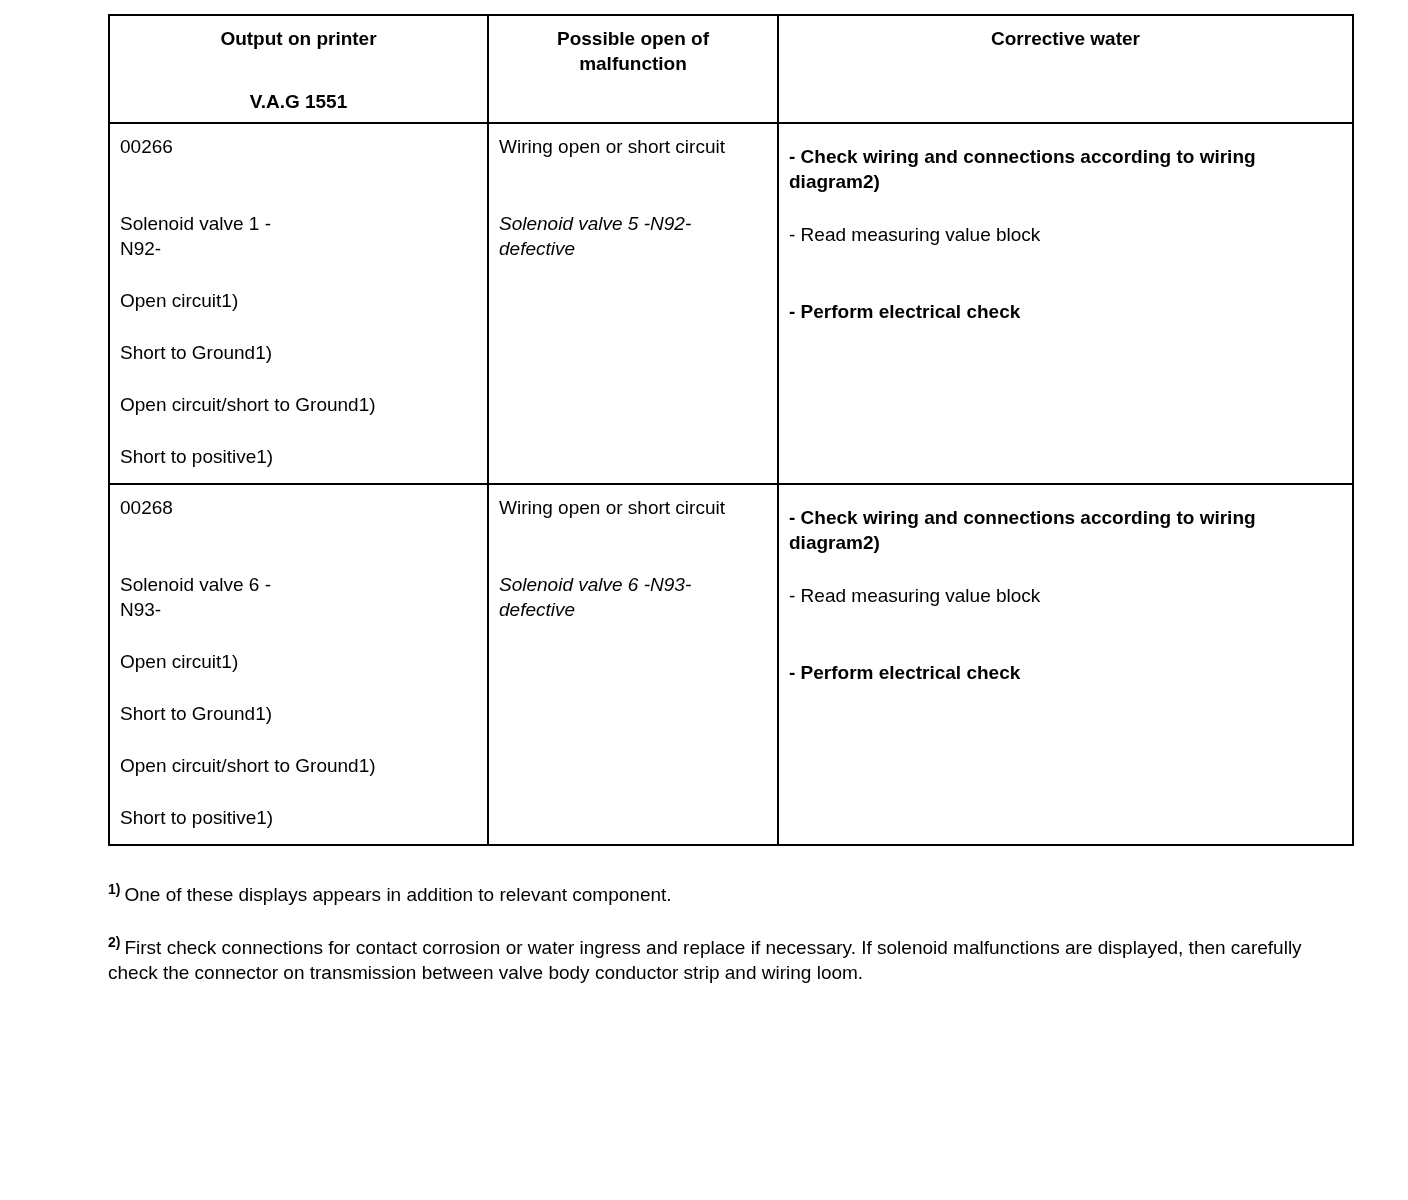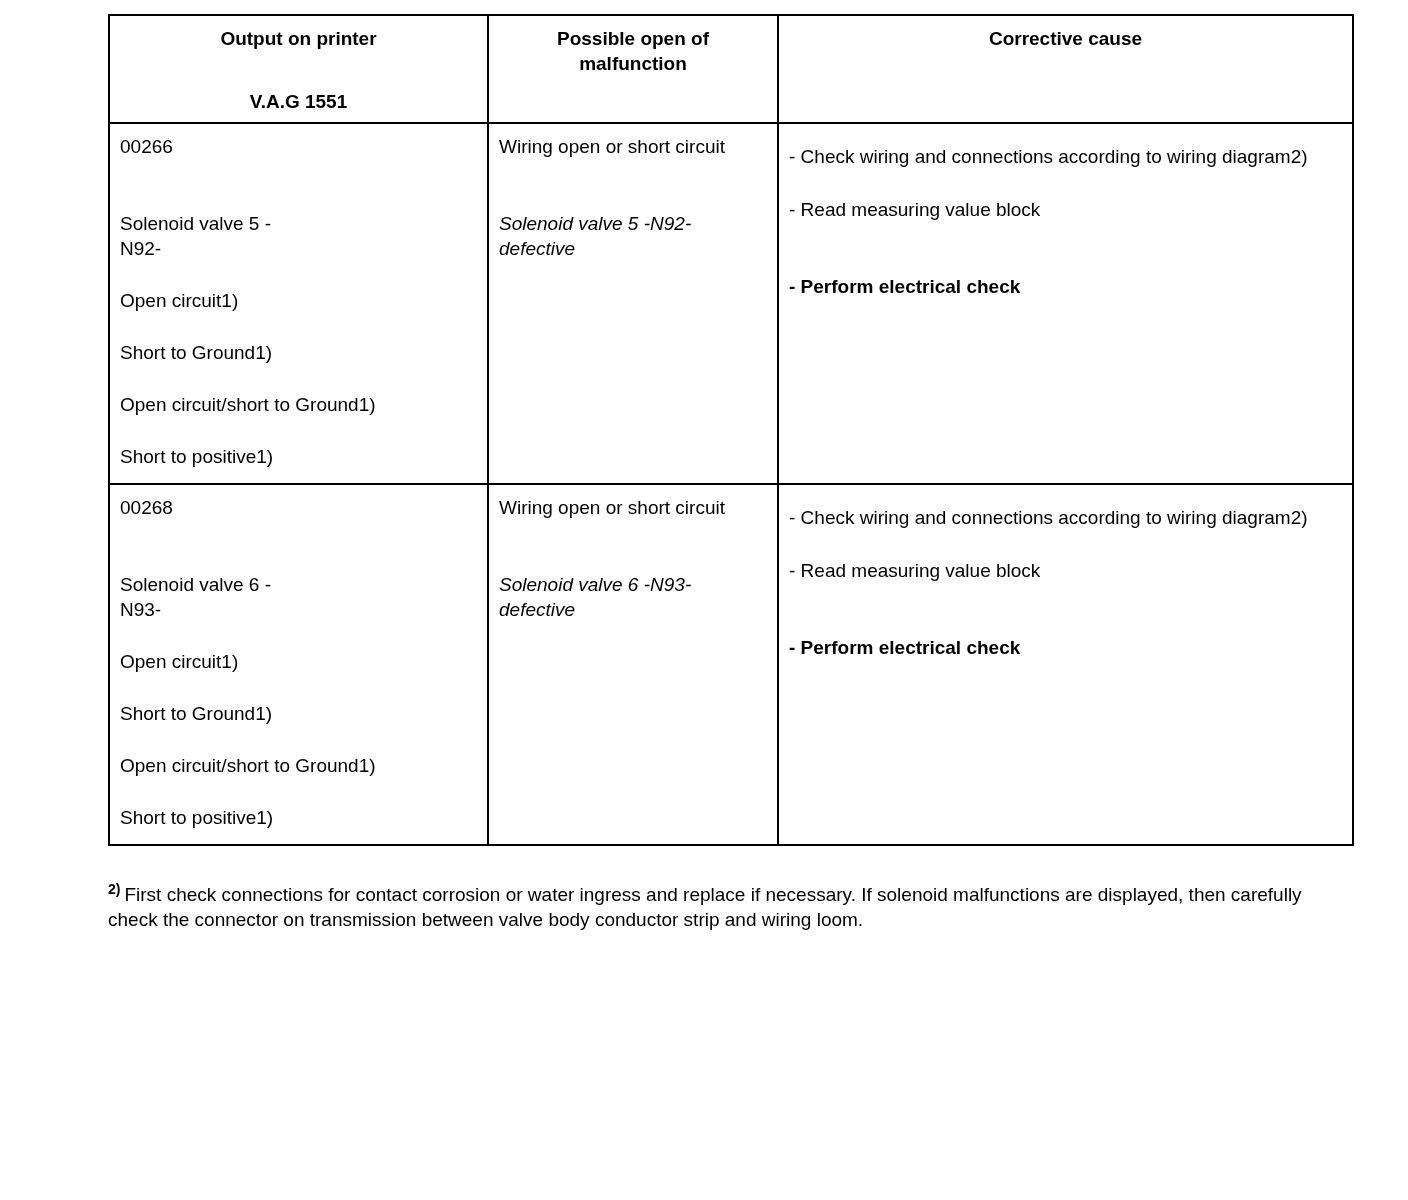--- a/index.html
+++ b/index.html
@@ -45,21 +45,21 @@
     padding: 10px 12px 14px 10px;
   }
   p { margin: 0; }
   .pre { white-space: pre-line; }
   .hdr-sub { margin-top: 38px; }
   .code { margin: 0; }
   .component { margin-top: 52px; }
   .display { margin-top: 27px; }
   .cause { margin: 0; }
   .cause-detail { margin-top: 52px; font-style: italic; }
-  .action-first { margin-top: 10px; }
+  .action-first { margin-top: 10px; font-weight: bold; }
   .action-read { margin-top: 28px; }
   .action-perform { margin-top: 52px; font-weight: bold; }
   .footnotes {
     width: 1244px;
     margin-top: 36px;
   }
   .footnote { margin-bottom: 28px; }
   .footnote sup {
     font-size: 14px;
     font-weight: bold;
@@ -83,28 +83,28 @@
       <tr>
         <th>
           <div>Output on printer</div>
           <div class="hdr-sub">V.A.G 1551</div>
         </th>
         <th>
           <div class="pre">Possible open of
 malfunction</div>
         </th>
         <th>
-          <div>Corrective cause</div>
+          <div>Corrective water</div>
         </th>
       </tr>
 
       <tr style="height: 355px;">
         <td>
           <p class="code">00266</p>
-          <p class="component pre">Solenoid valve 5 -
+          <p class="component pre">Solenoid valve 1 -
 N92-</p>
           <p class="display">Open circuit1)</p>
           <p class="display">Short to Ground1)</p>
           <p class="display">Open circuit/short to Ground1)</p>
           <p class="display">Short to positive1)</p>
         </td>
         <td>
           <p class="cause">Wiring open or short circuit</p>
           <p class="cause-detail pre">Solenoid valve 5 -N92-
 defective</p>
@@ -134,16 +134,17 @@
         <td>
           <p class="action-first">- Check wiring and connections according to wiring diagram2)</p>
           <p class="action-read">- Read measuring value block</p>
           <p class="action-perform">- Perform electrical check</p>
         </td>
       </tr>
     </tbody>
   </table>
 
   <div class="footnotes">
+    <p class="footnote"><sup>1)</sup><span>One of these displays appears in addition to relevant component.</span></p>
     <p class="footnote"><sup>2)</sup><span>First check connections for contact corrosion or water ingress and replace if necessary. If solenoid malfunctions are displayed, then carefully check the connector on transmission between valve body conductor strip and wiring loom.</span></p>
   </div>
 
 </div>
 
 </body></html>

